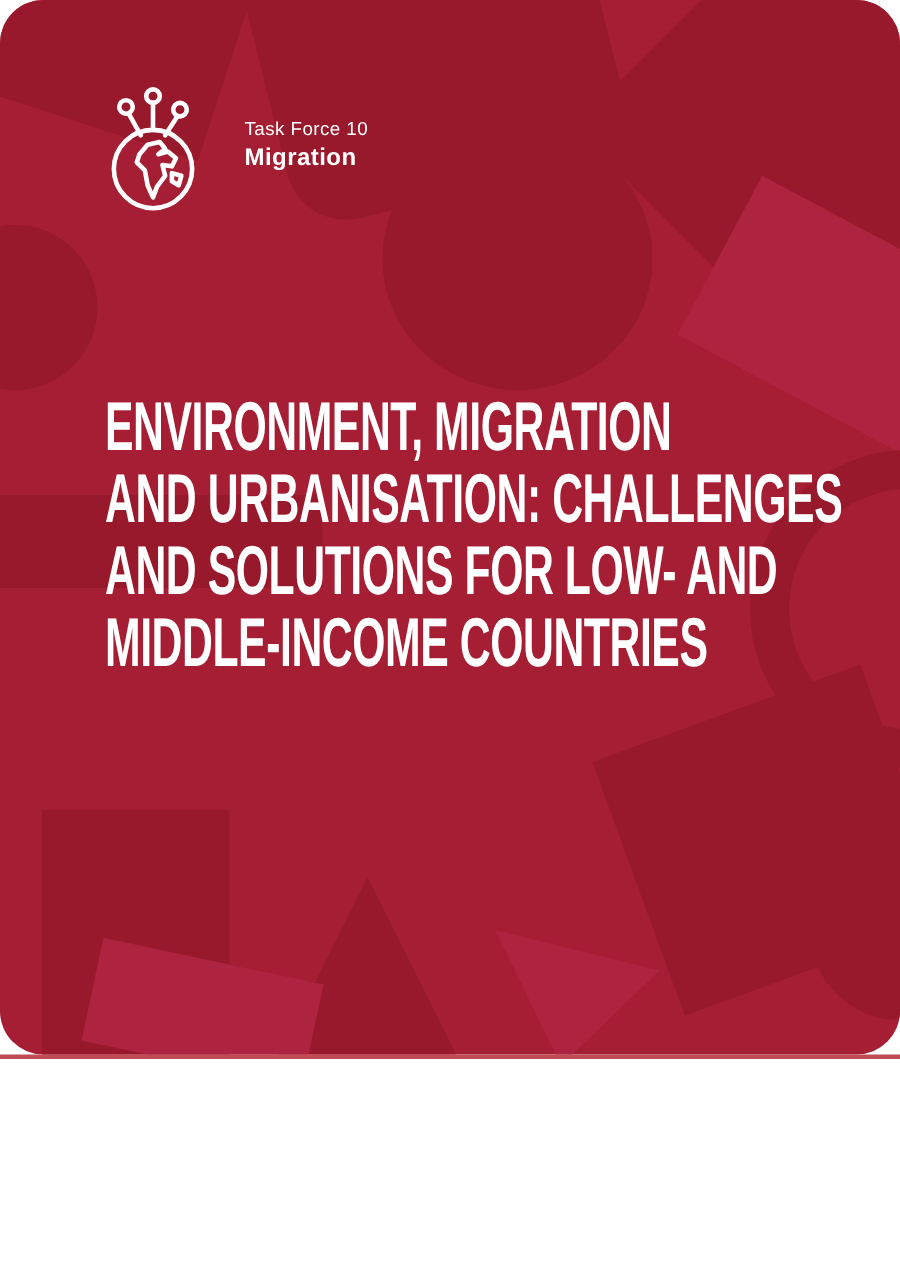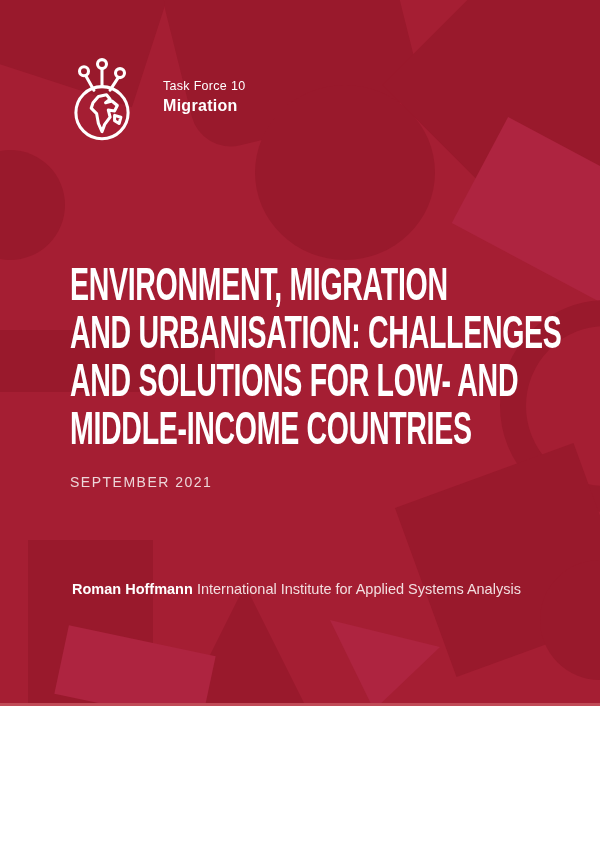--- a/index.html
+++ b/index.html
@@ -3,21 +3,21 @@
 <meta charset="utf-8">
 <style>
   html,body{margin:0;padding:0;background:#444;}
   .page{
     position:relative;width:600px;height:849px;margin:0 auto;
     font-family:"Liberation Sans",sans-serif;overflow:hidden;background:#fff;
   }
   
   .cover{
     position:absolute;left:0;top:0;width:600px;height:703px;
-    background:#A51E33;overflow:hidden;
+    background:#A51E33;overflow:hidden;border-radius:29px;
   }
   .cover-edge{position:absolute;left:0;top:703px;width:600px;height:3px;background:#C04B57;}
   
   .shape{position:absolute;background:#99192C;}
   .shape.light{background:#AE2440;}
   .sh-1{left:-40px;top:-70px;width:200px;height:150px;transform:rotate(18deg);}
   .sh-2{left:-45px;top:150px;width:110px;height:110px;border-radius:50%;}
   .sh-3{left:175px;top:-60px;width:230px;height:190px;border-radius:40px;transform:rotate(-14deg);}
   .sh-4{left:255px;top:85px;width:180px;height:175px;border-radius:50%;}
   .sh-5{left:430px;top:-30px;width:230px;height:230px;transform:rotate(45deg);}
@@ -89,27 +89,22 @@
     </div>
 
 
     <div class="title">
       <div>ENVIRONMENT, MIGRATION</div>
       <div>AND URBANISATION: CHALLENGES</div>
       <div>AND SOLUTIONS FOR LOW- AND</div>
       <div>MIDDLE-INCOME COUNTRIES</div>
     </div>
 
-    <div class="date">SEPTEMBER 2021</div>
 
     <div class="authors">
-      <div>
-        <b>Roman Hoffmann</b>
-        <span>International Institute for Applied Systems Analysis</span>
-      </div>
     </div>
   </div>
 
   <div class="cover-edge"></div>
 
   <div class="footer">
 
     
     
 

